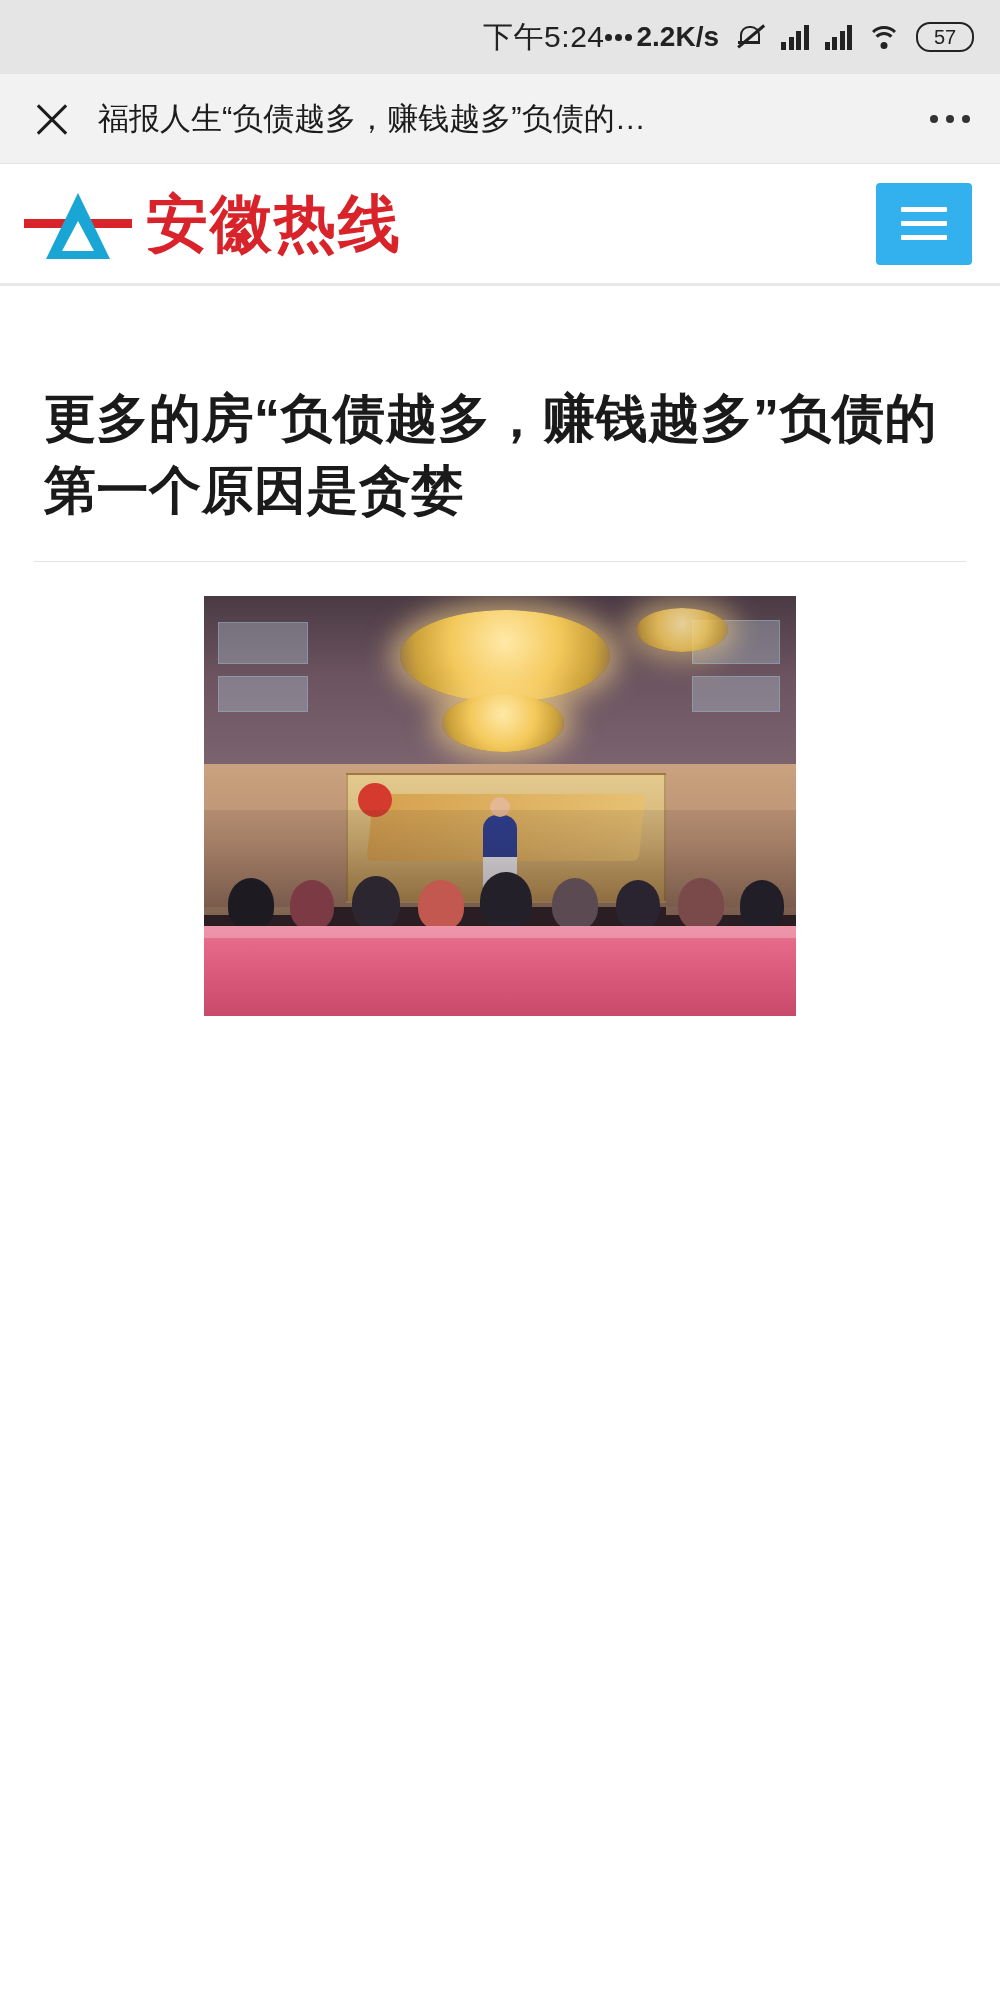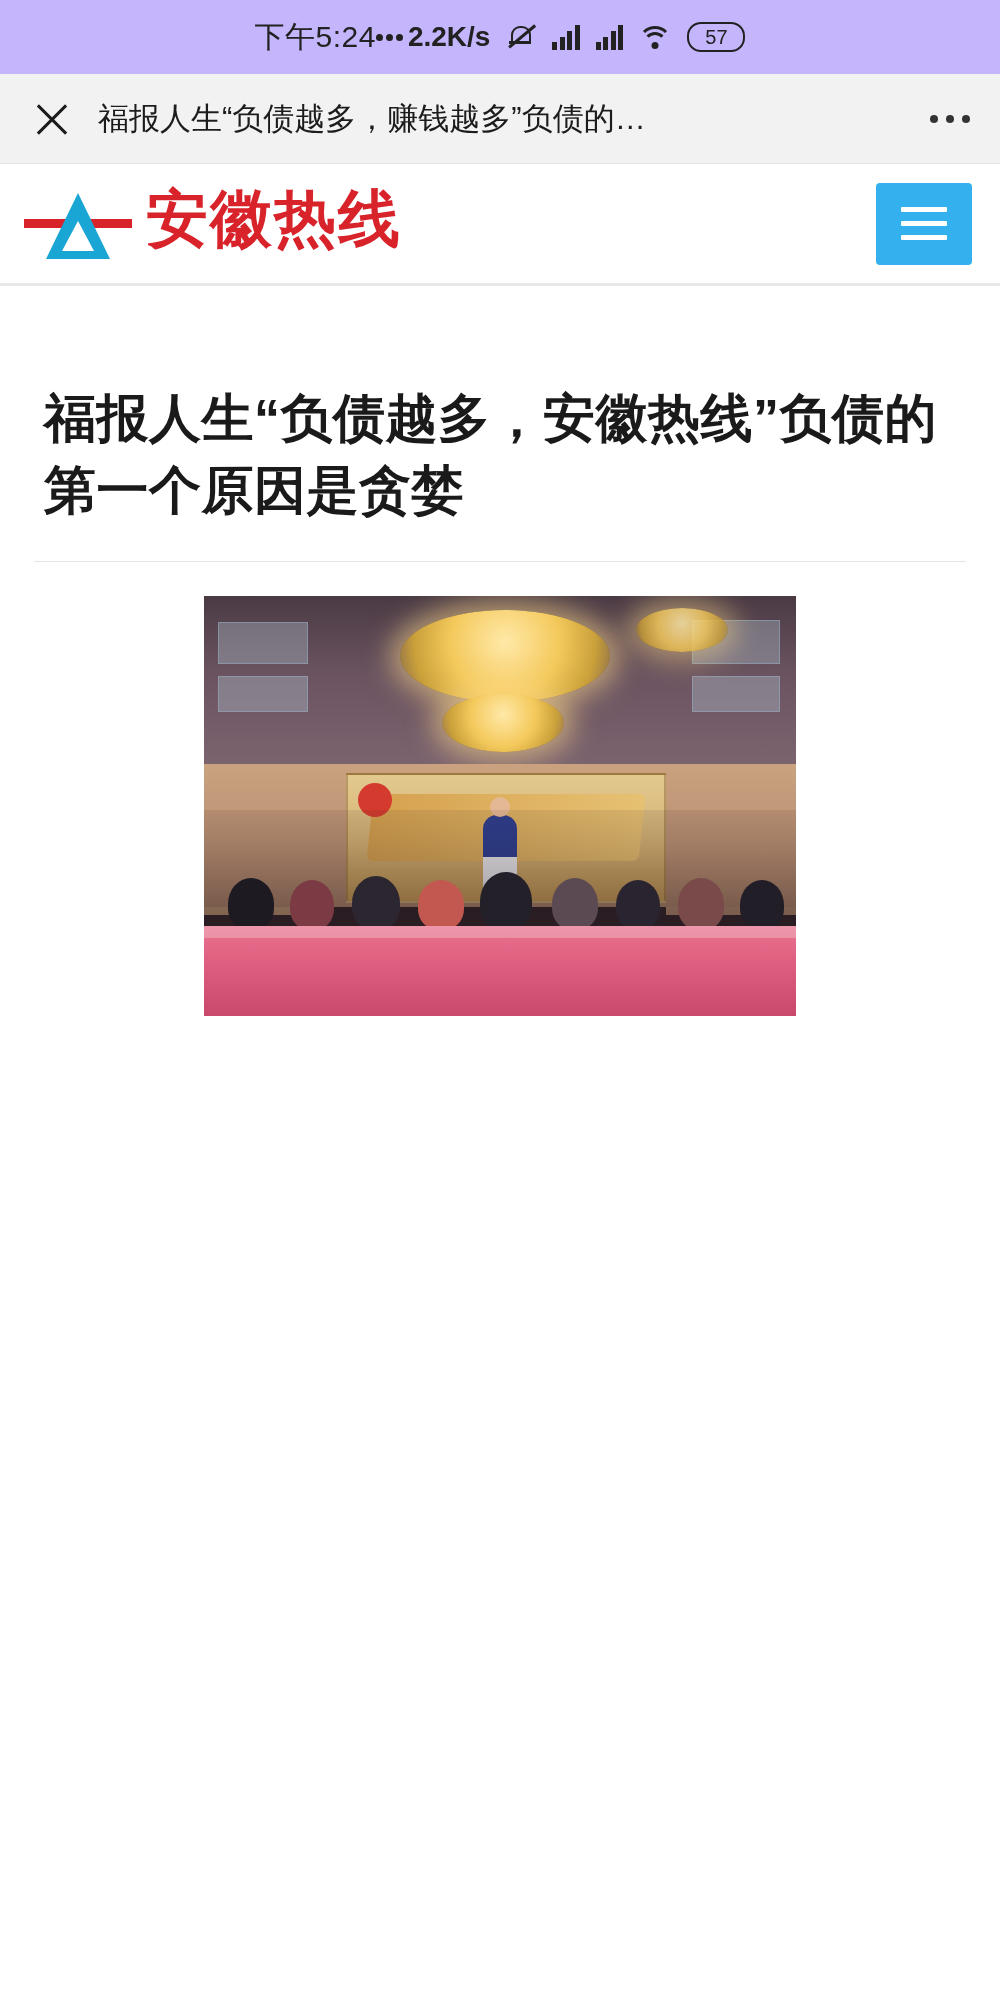--- a/index.html
+++ b/index.html
@@ -10,24 +10,24 @@
     width: 1000px;
     height: 2000px;
     background: #ffffff;
     font-family: "Liberation Sans", "DejaVu Sans", sans-serif;
     overflow: hidden;
   }
 
   
   .status-bar {
     height: 74px;
-    background: #c4b5fd;
-    display: flex;
-    align-items: center;
-    justify-content: center;
+    background: #e5e5e5;
+    display: flex;
+    align-items: center;
+    justify-content: flex-end;
     padding: 0 26px;
     box-sizing: border-box;
   }
   .status-clock {
     font-size: 30px;
     color: #222;
     letter-spacing: 0.5px;
   }
   .status-right {
     display: flex;
@@ -242,21 +242,21 @@
     border-left: 16px solid transparent;
     border-right: 16px solid transparent;
     border-bottom: 30px solid #ffffff;
   }
   .brand-text {
     font-size: 62px;
     font-weight: 700;
     color: #d8232a;
     letter-spacing: 2px;
     line-height: 1;
-    font-family: Liberation Mono, monospace;
+    font-family: Liberation Sans, sans-serif;
   }
   .menu-btn {
     width: 96px;
     height: 82px;
     background: #33b0ee;
     border-radius: 4px;
     display: flex;
     flex-direction: column;
     align-items: center;
     justify-content: center;
@@ -472,21 +472,21 @@
     <div class="brand-text">安徽热线</div>
   </div>
   <div class="menu-btn">
       <i></i>
       <i></i>
       <i></i>
     </div>
 </div>
 
 <div class="article">
-  <h1 class="article-title">福报人生“负债越多，安徽热线”负债的第一个原因是贪婪</h1>
+  <h1 class="article-title">更多的房“负债越多，赚钱越多”负债的第一个原因是贪婪</h1>
   <div class="divider"></div>
 
   <div class="figure">
     <div class="ceiling"></div>
     <div class="ceil-panel p1"></div>
     <div class="ceil-panel p2"></div>
     <div class="ceil-panel p3"></div>
     <div class="ceil-panel p4"></div>
     <div class="chandelier ch-small"></div>
     <div class="chandelier ch-main"></div>

